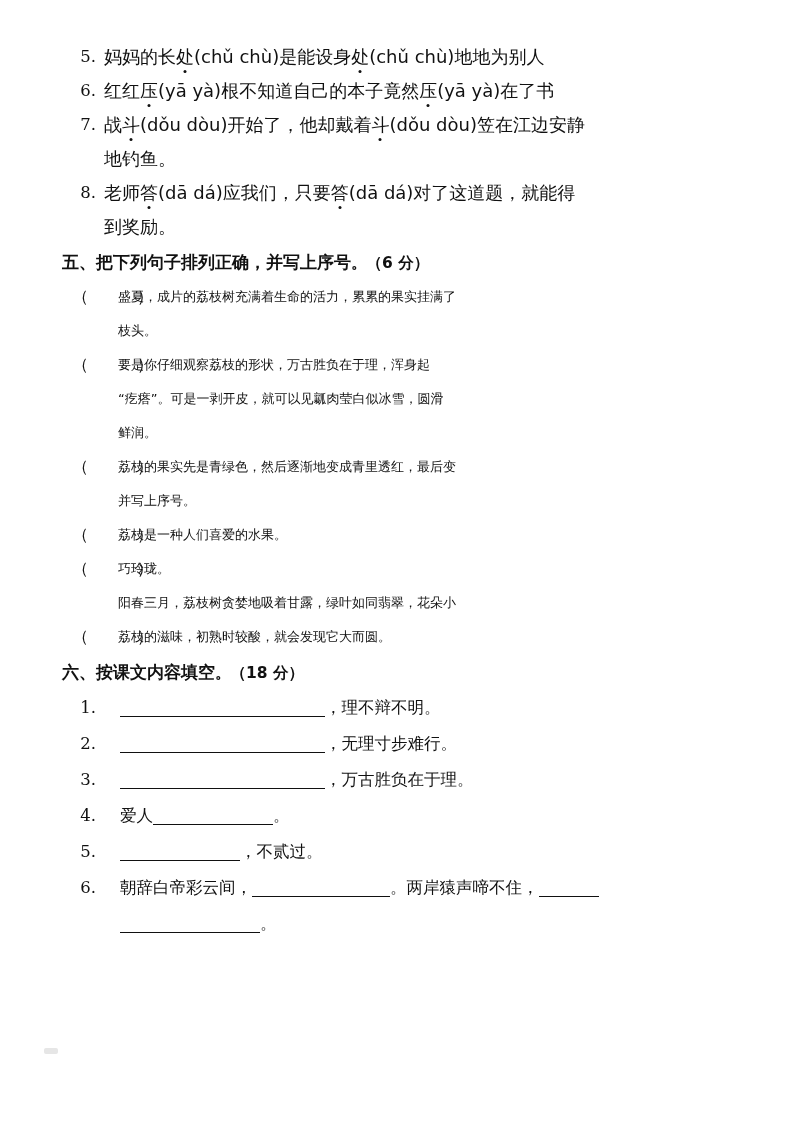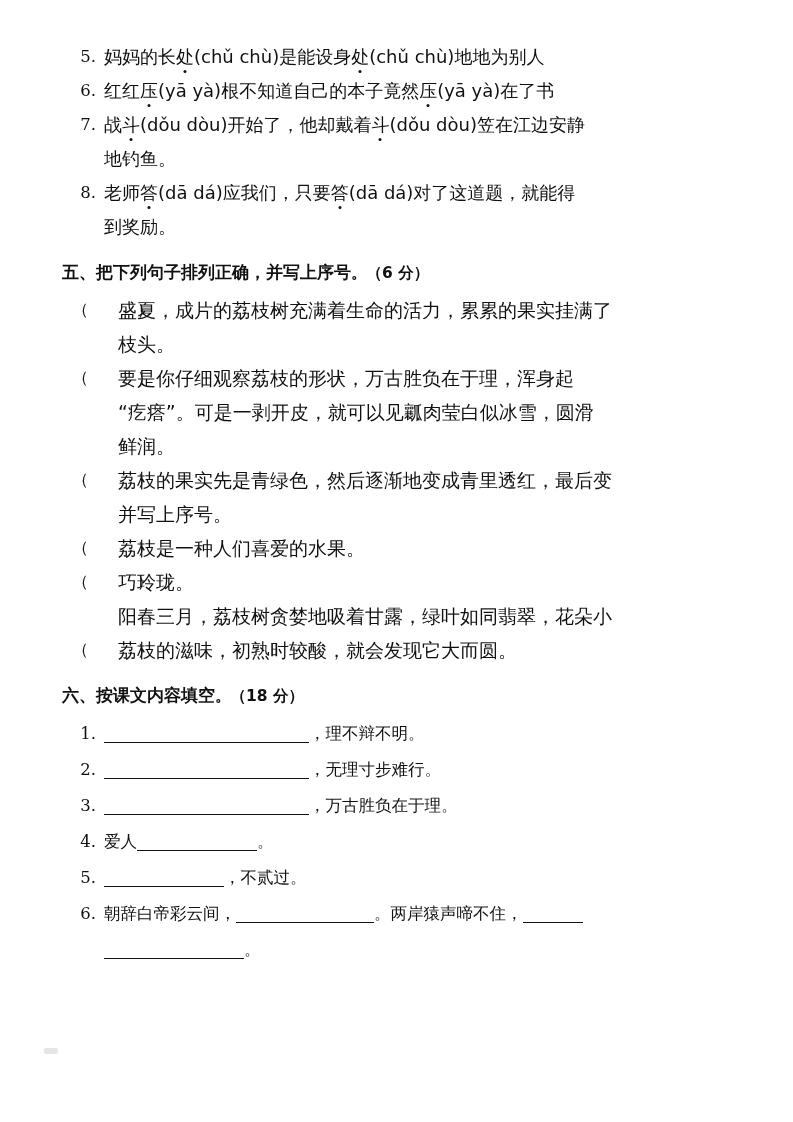--- a/index.html
+++ b/index.html
@@ -44,22 +44,22 @@
   }
   .num-body {
     flex: 1 1 auto;
     font-size: 18px;
     line-height: 34px;
     text-indent: 0;
   }
   .sec-head {
     font-size: 17px;
     font-weight: bold;
-    line-height: 40px;
-    margin-top: 8px;
+    line-height: 34px;
+    margin-top: 1px;
   }
   .sec-head .score {
     font-weight: bold;
     font-size: 15.5px;
   }
 
   
   .dotted {
     position: relative;
     display: inline-block;
@@ -85,21 +85,21 @@
     width: 56px;
     flex: 0 0 56px;
     font-size: 16.5px;
     line-height: 34px;
     padding-left: 10px;
     box-sizing: border-box;
     letter-spacing: 16px;
   }
   .ord-body {
     flex: 1 1 auto;
-    font-size: 19px;
+    font-size: 13px;
     line-height: 34px;
   }
 
   
   .fill-item {
     display: flex;
     align-items: flex-start;
   }
   .fill-num {
     width: 34px;
@@ -107,20 +107,21 @@
     text-align: right;
     padding-right: 8px;
     font-size: 16.5px;
     line-height: 36px;
     font-family: "DejaVu Serif", "Liberation Serif", serif;
   }
   .fill-body {
     flex: 1 1 auto;
     font-size: 16.5px;
     line-height: 36px;
+    margin-left: 16px;
   }
   .blank {
     display: inline-block;
     border-bottom: 1px solid #111;
     height: 20px;
     vertical-align: -4px;
   }
   .b-long  { width: 205px; }
   .b-med   { width: 138px; }
   .b-short { width: 120px; }

